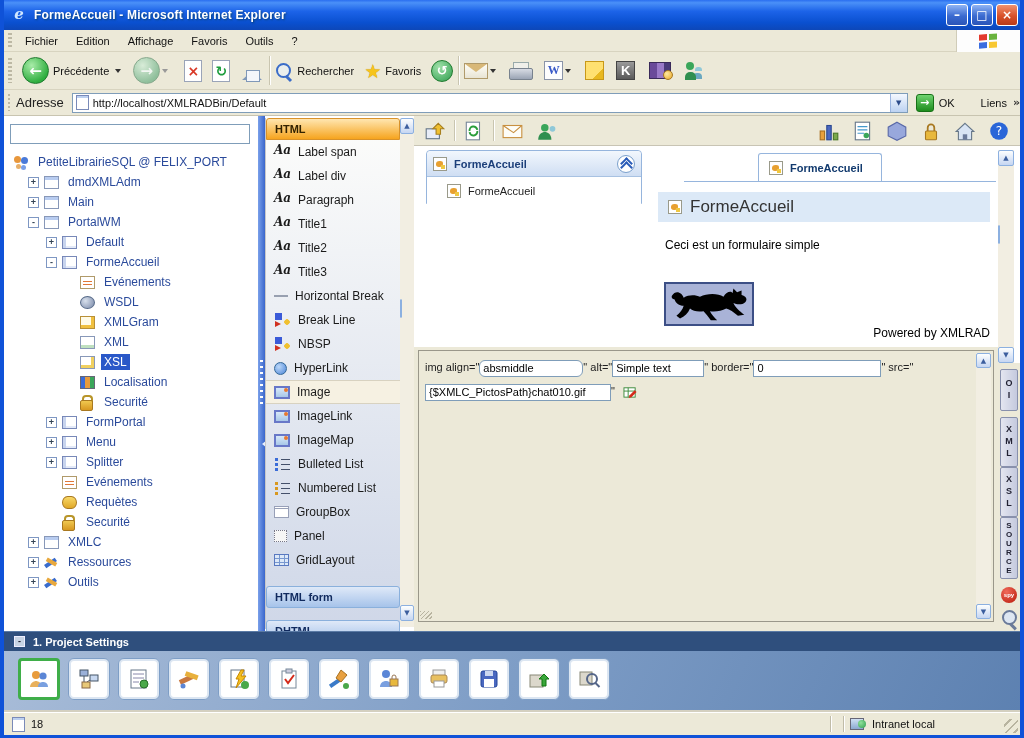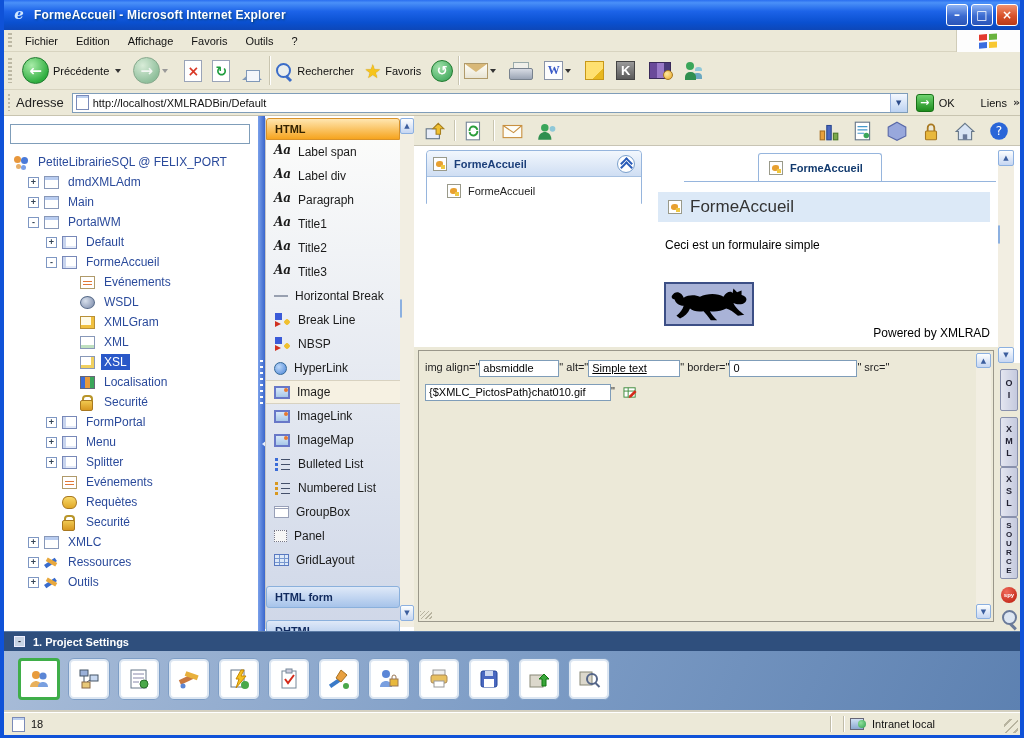--- a/index.html
+++ b/index.html
@@ -644,21 +644,21 @@
 
     <div id="rscroll" class="strack">
       <span class="sbtn up abs" style="left:0;top:0"></span>
       <span class="sthumb abs" style="left:0;top:76px;width:16px;height:44px"></span>
       <span class="sbtn dn abs" style="left:0;bottom:0"></span>
     </div>
 
     <div id="props">
       <div id="propsbox">
         <div id="propflow">
-          <span>img align="</span><input style="width: 80px;" value="absmiddle"><span>" alt="</span><input style="width: 92px; text-decoration: underline;" value="Simple text"><span>" border="</span><input style="width: 128px;" value="0"><span>" src="</span><br>
+          <span>img align="</span><input style="width: 104px; border-radius: 6px;" value="absmiddle"><span>" alt="</span><input style="width: 92px;" value="Simple text"><span>" border="</span><input style="width: 128px;" value="0"><span>" src="</span><br>
           <input style="width: 186px;" value="{$XMLC_PictosPath}chat010.gif"><span>"</span>
           <svg class="editico" viewBox="0 0 16 15">
               <rect x="1" y="3" width="12" height="10" fill="#fff" stroke="#3a8a3a"></rect>
               <path d="M1 6.5h12M5.5 3v10" stroke="#3a8a3a"></path>
               <path d="M7 11l5.5-5.5 2 2L9 13l-3 .8z" fill="#d42a1a"></path>
             </svg>
         </div>
         <div id="propscroll" class="strack">
           <span class="sbtn up abs" style="left:0;top:0"></span>
           <span class="sbtn dn abs" style="left:0;bottom:0"></span>

